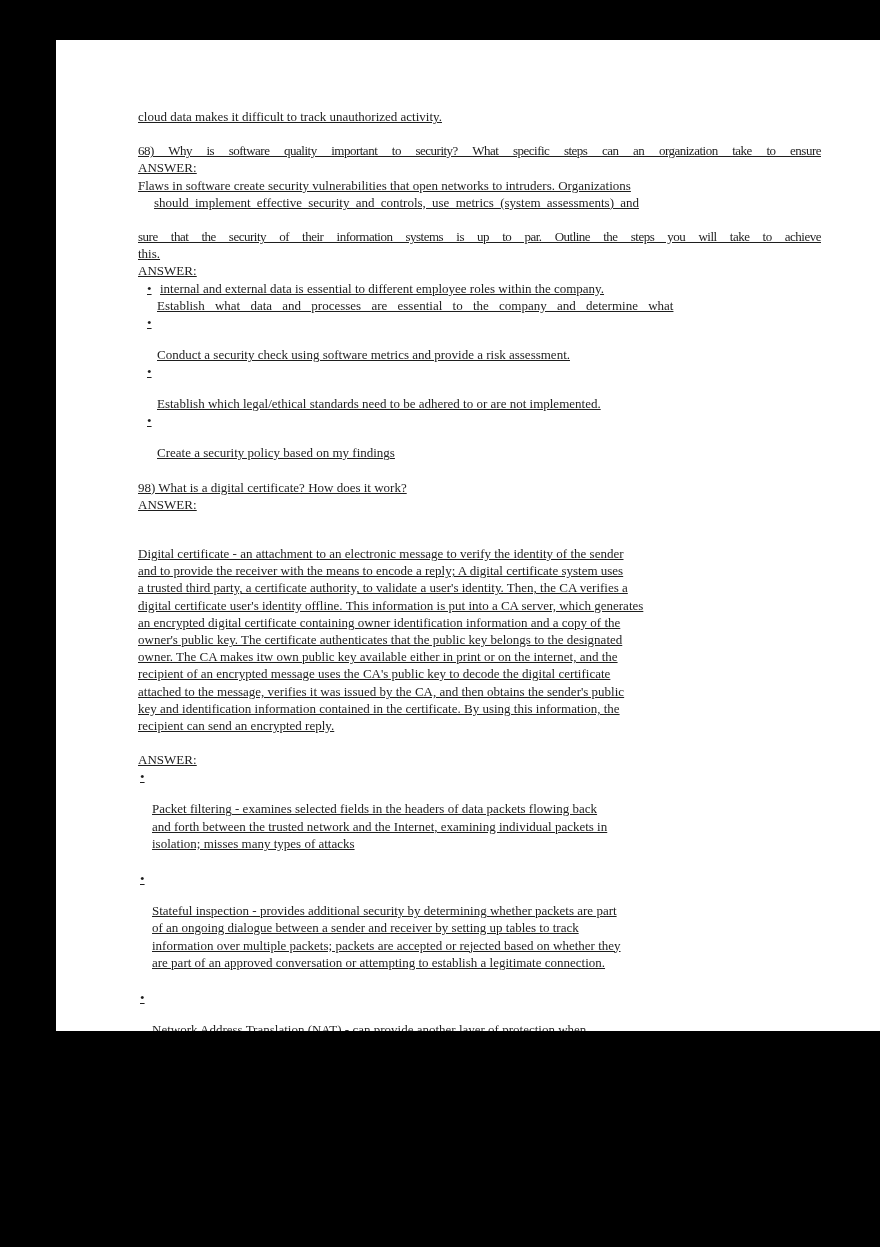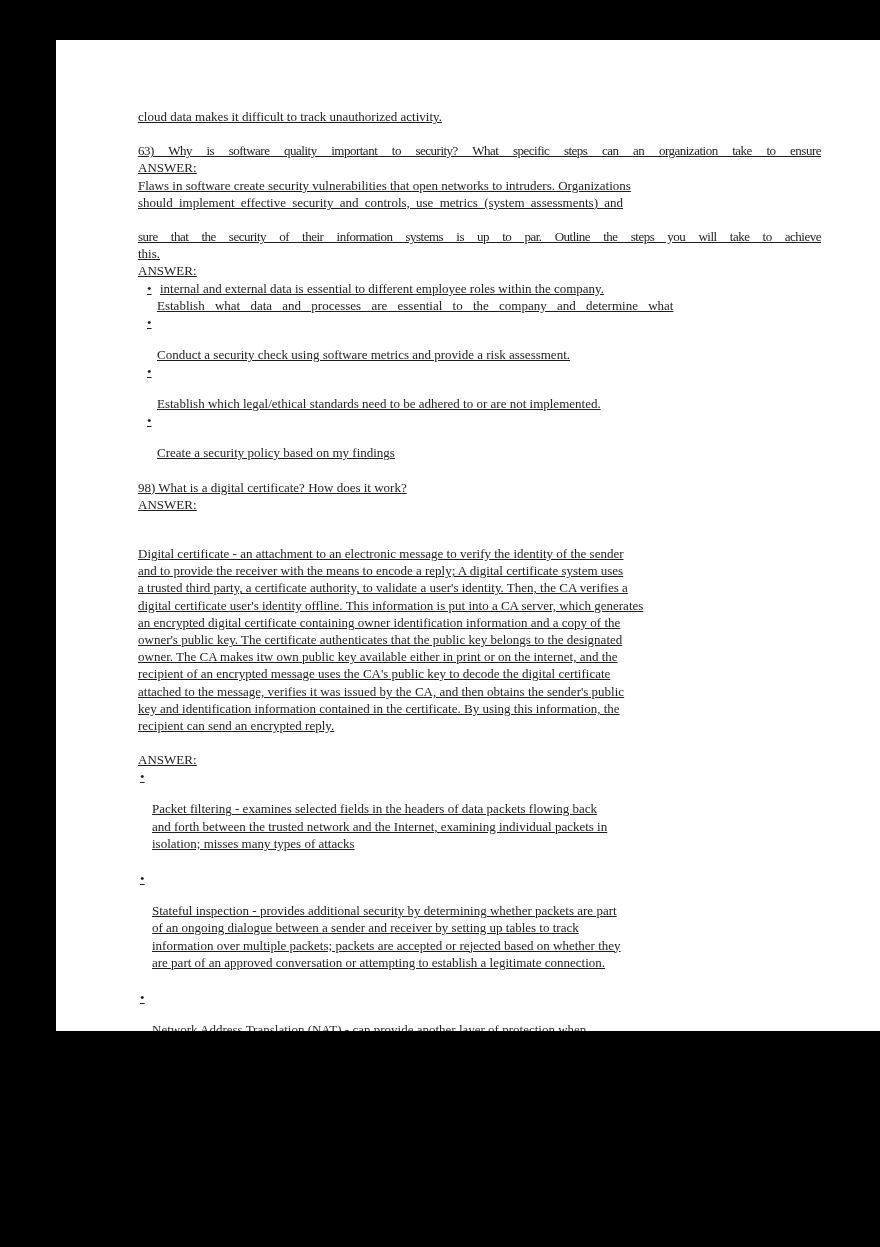--- a/index.html
+++ b/index.html
@@ -29,21 +29,21 @@
   .line { white-space: pre; }
   .pre  { white-space: pre; margin-top: 32px; }
   
   .j {
     white-space: normal;
     text-align: justify;
     text-align-last: justify;
     letter-spacing: -0.5px;
   }
   
-  .ws  { word-spacing: 3px; }
+  .ws  { word-spacing: 3px; margin-left: 16px; }
   .ws2 { word-spacing: 7px; }
   .ind { padding-left: 3px; }
   .u { text-decoration: underline; }
   .qa { margin-top: 17px; }
   .blist { }
   .bitem { display: flex; align-items: flex-start; }
   .btxt { flex: 1; min-width: 0; }
   .dot { flex: none; }
   .b97 .bitem { padding-left: 9px; }
   .b97 .dot { width: 10px; }
@@ -53,21 +53,21 @@
 </style>
 </head>
 <body>
 
 <div class="screen">
   <div class="paper">
 
     <div class="line">cloud data makes it difficult to track unauthorized activity.</div>
 
     <section class="qa">
-      <div class="line j">63) Why is software quality important to security? What specific steps can an organization take to ensure</div>
+      <div class="line j">68) Why is software quality important to security? What specific steps can an organization take to ensure</div>
       <div class="line"><span class="u">ANSWER:</span></div>
       <div class="line">Flaws in software create security vulnerabilities that open networks to intruders. Organizations</div>
       <div class="line ws">should implement effective security and controls, use metrics (system assessments) and</div>
     </section>
 
     <section class="qa">
       <div class="line j">sure that the security of their information systems is up to par. Outline the steps you will take to achieve</div>
       <div class="line">this.</div>
       <div class="line"><span class="u">ANSWER:</span></div>
       <div class="blist b97">

